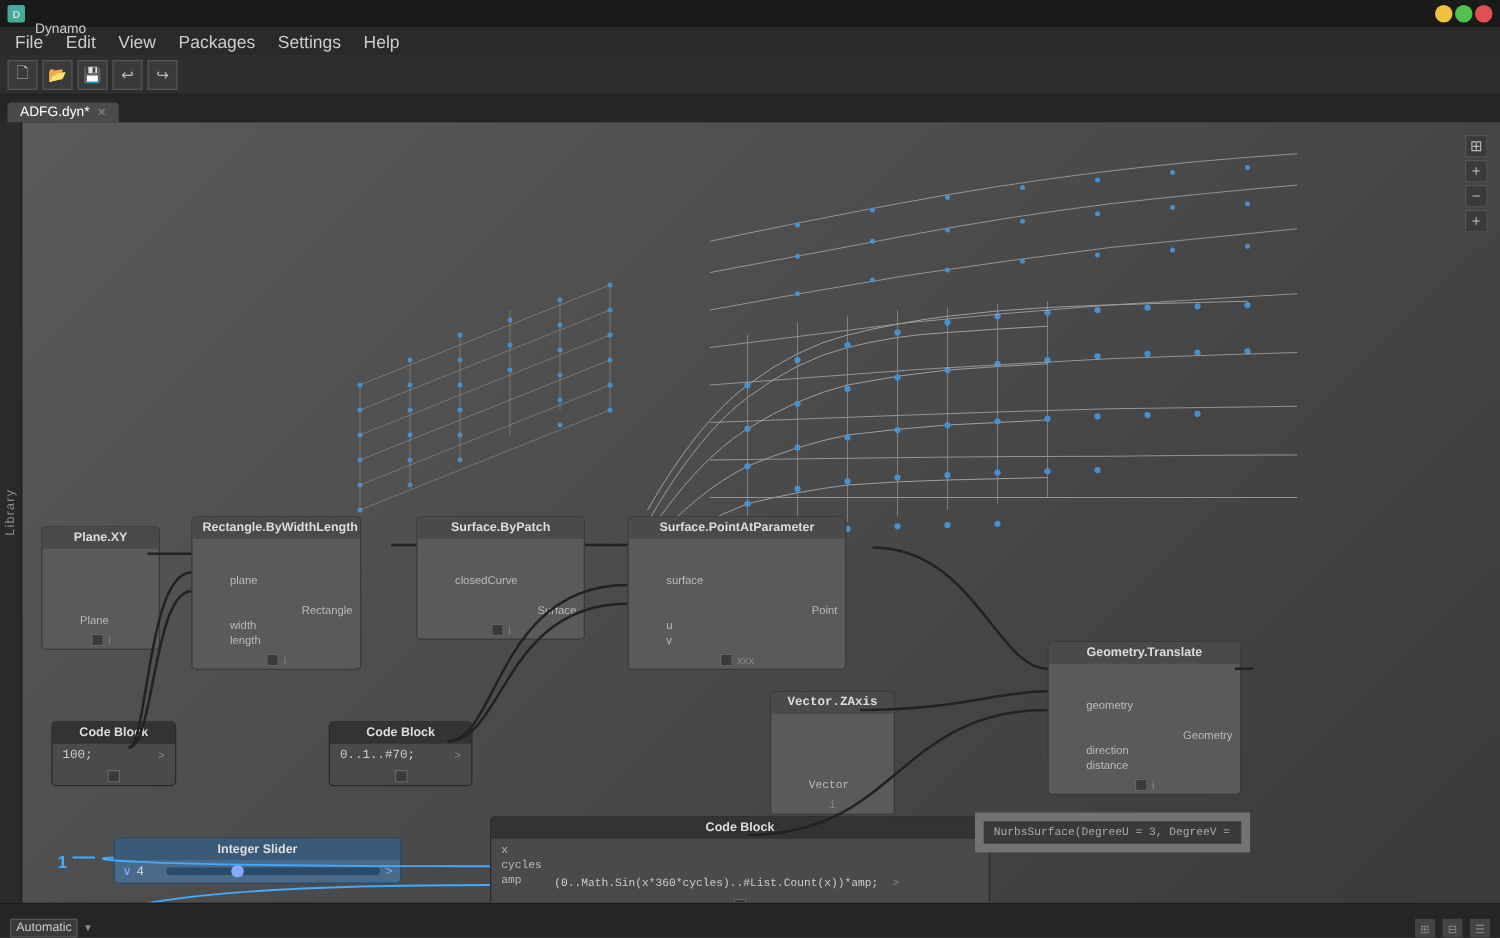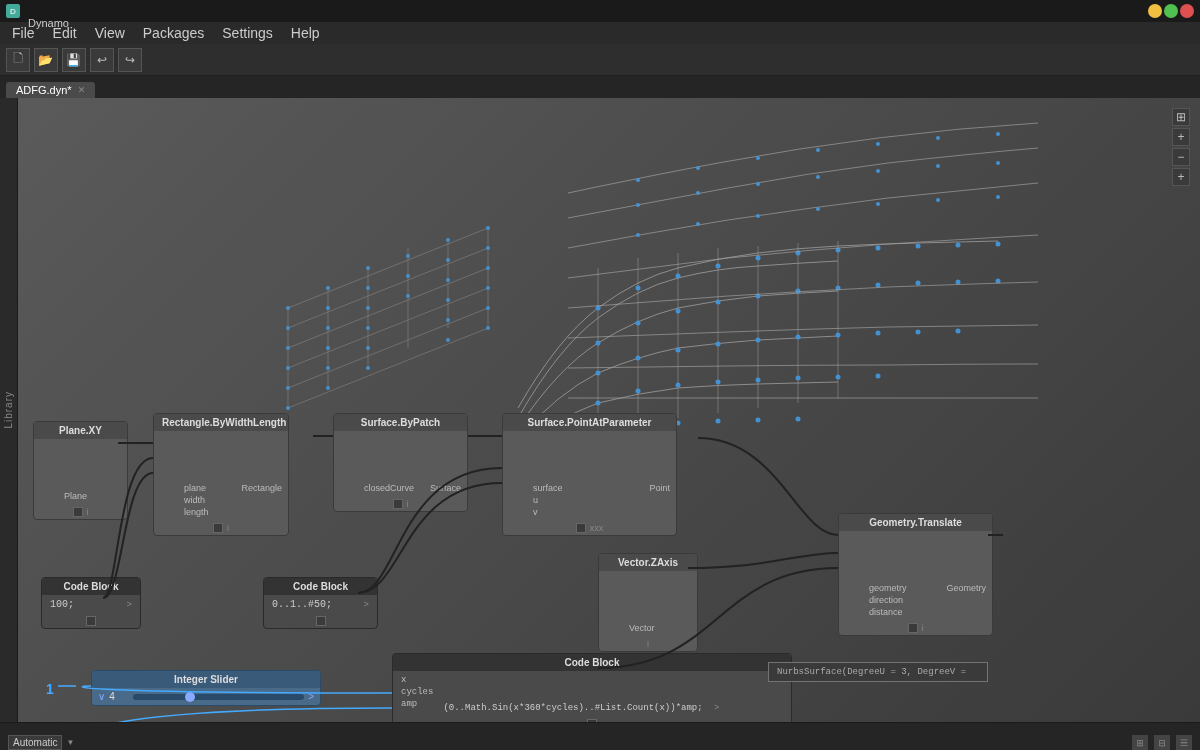--- a/index.html
+++ b/index.html
@@ -139,21 +139,21 @@
     }
     .node-body {
       padding: 4px 6px;
       display: flex;
       flex-direction: column;
       gap: 2px;
     }
     .port-row {
       display: flex;
       justify-content: space-between;
-      align-items: flex-end;
+      align-items: center;
       font-size: 9px;
       color: #bbb;
       padding-left: 24px;
     }
     .port-left { text-align: left; }
     .port-right { text-align: right; margin-top: 48px; }
     .node-footer {
       display: flex;
       justify-content: center;
       padding: 2px;
@@ -276,23 +276,23 @@
       padding: 1px 4px;
     }
     .dropdown-arrow { color: #888; font-size: 8px; }
     #status-right { margin-left: auto; display: flex; gap: 6px; align-items: center; }
     .status-icon { width: 16px; height: 16px; background: #444; display: flex; align-items: center; justify-content: center; font-size: 9px; color: #888; }
 
     
     #nurbs-output {
       position: absolute;
       bottom: 40px;
-      right: 212px;
+      right: 200px;
       background: #3a3a3a;
-      border: 1px solid #737373;
+      border: 7px solid #737373;
       padding: 4px 8px;
       font-size: 9px;
       color: #aaa;
       font-family: 'Courier New', monospace;
       width: 220px;
     }
   </style>
 </head>
 <body>
 
@@ -613,21 +613,21 @@
           <span class="port-left">distance</span>
         </div>
       </div>
       <div class="node-footer">
         <div class="node-checkbox"></div>
         <span style="font-size:9px;color:#888;">i</span>
       </div>
     </div>
 
 
-    <div class="node" style="left:580px; top:455px; width:100px;">
+    <div class="node" style="left:598px; top:455px; width:100px;font-family:Liberation Mono, monospace;">
       <div class="node-header">Vector.ZAxis</div>
       <div class="node-body">
         <div class="port-row">
           <span class="port-right">Vector</span>
         </div>
       </div>
       <div class="node-footer">
         <span style="font-size:9px;color:#888;">i</span>
       </div>
     </div>
@@ -642,21 +642,21 @@
       </div>
       <div class="node-footer">
         <div class="node-checkbox"></div>
       </div>
     </div>
 
     <div class="code-node" style="left:245px; top:479px; width:115px;">
       <div class="code-node-header">Code Block</div>
       <div class="code-node-body">
         <div style="display:flex; align-items:center; justify-content:space-between;">
-          <span>0..1..#50;</span>
+          <span>0..1..#70;</span>
           <span style="color:#888; font-size:9px;">&gt;</span>
         </div>
       </div>
       <div class="node-footer">
         <div class="node-checkbox"></div>
       </div>
     </div>
 
     <div class="code-node" style="left:374px; top:555px; width:400px;">
       <div class="code-node-header">Code Block</div>

